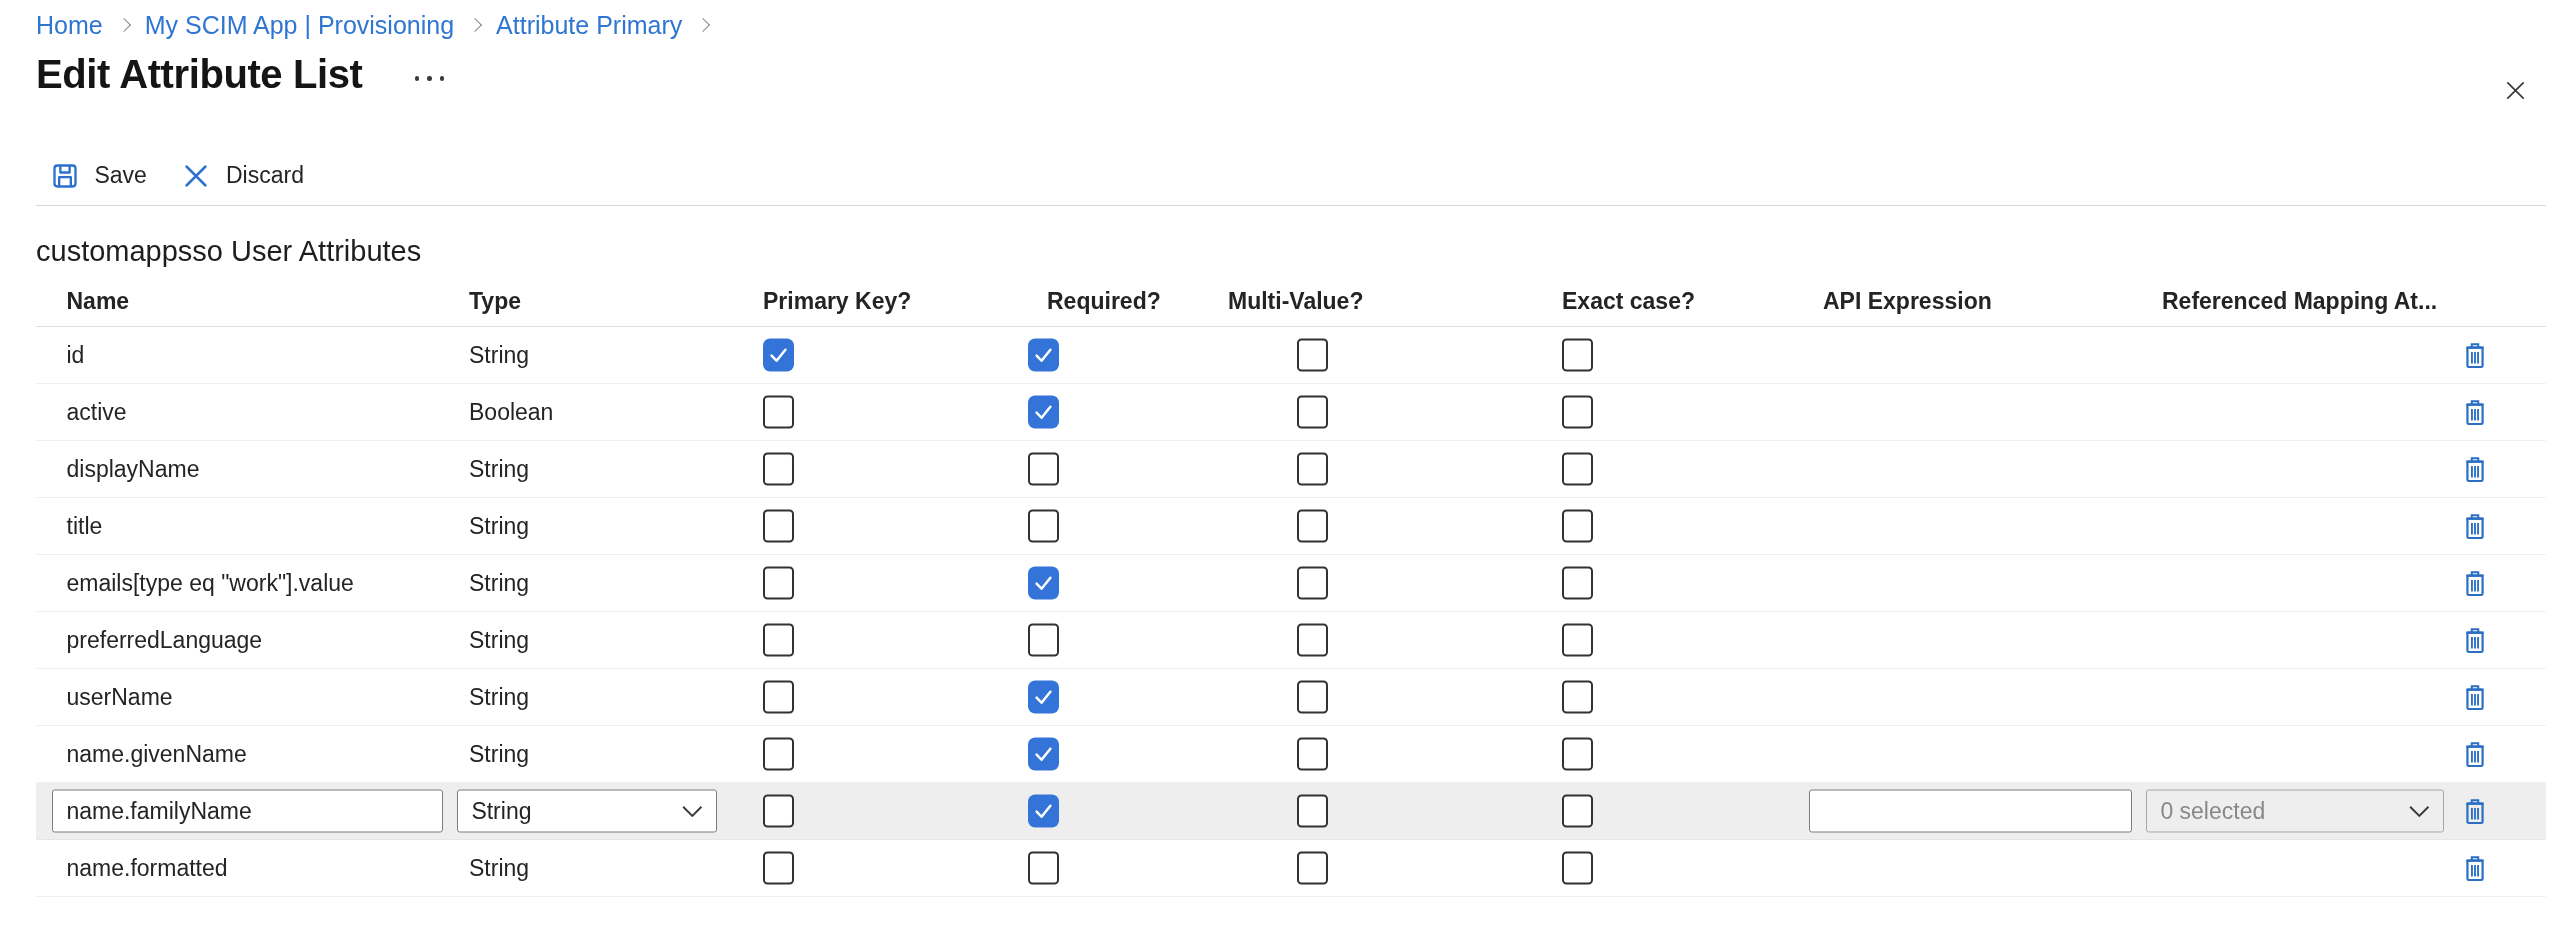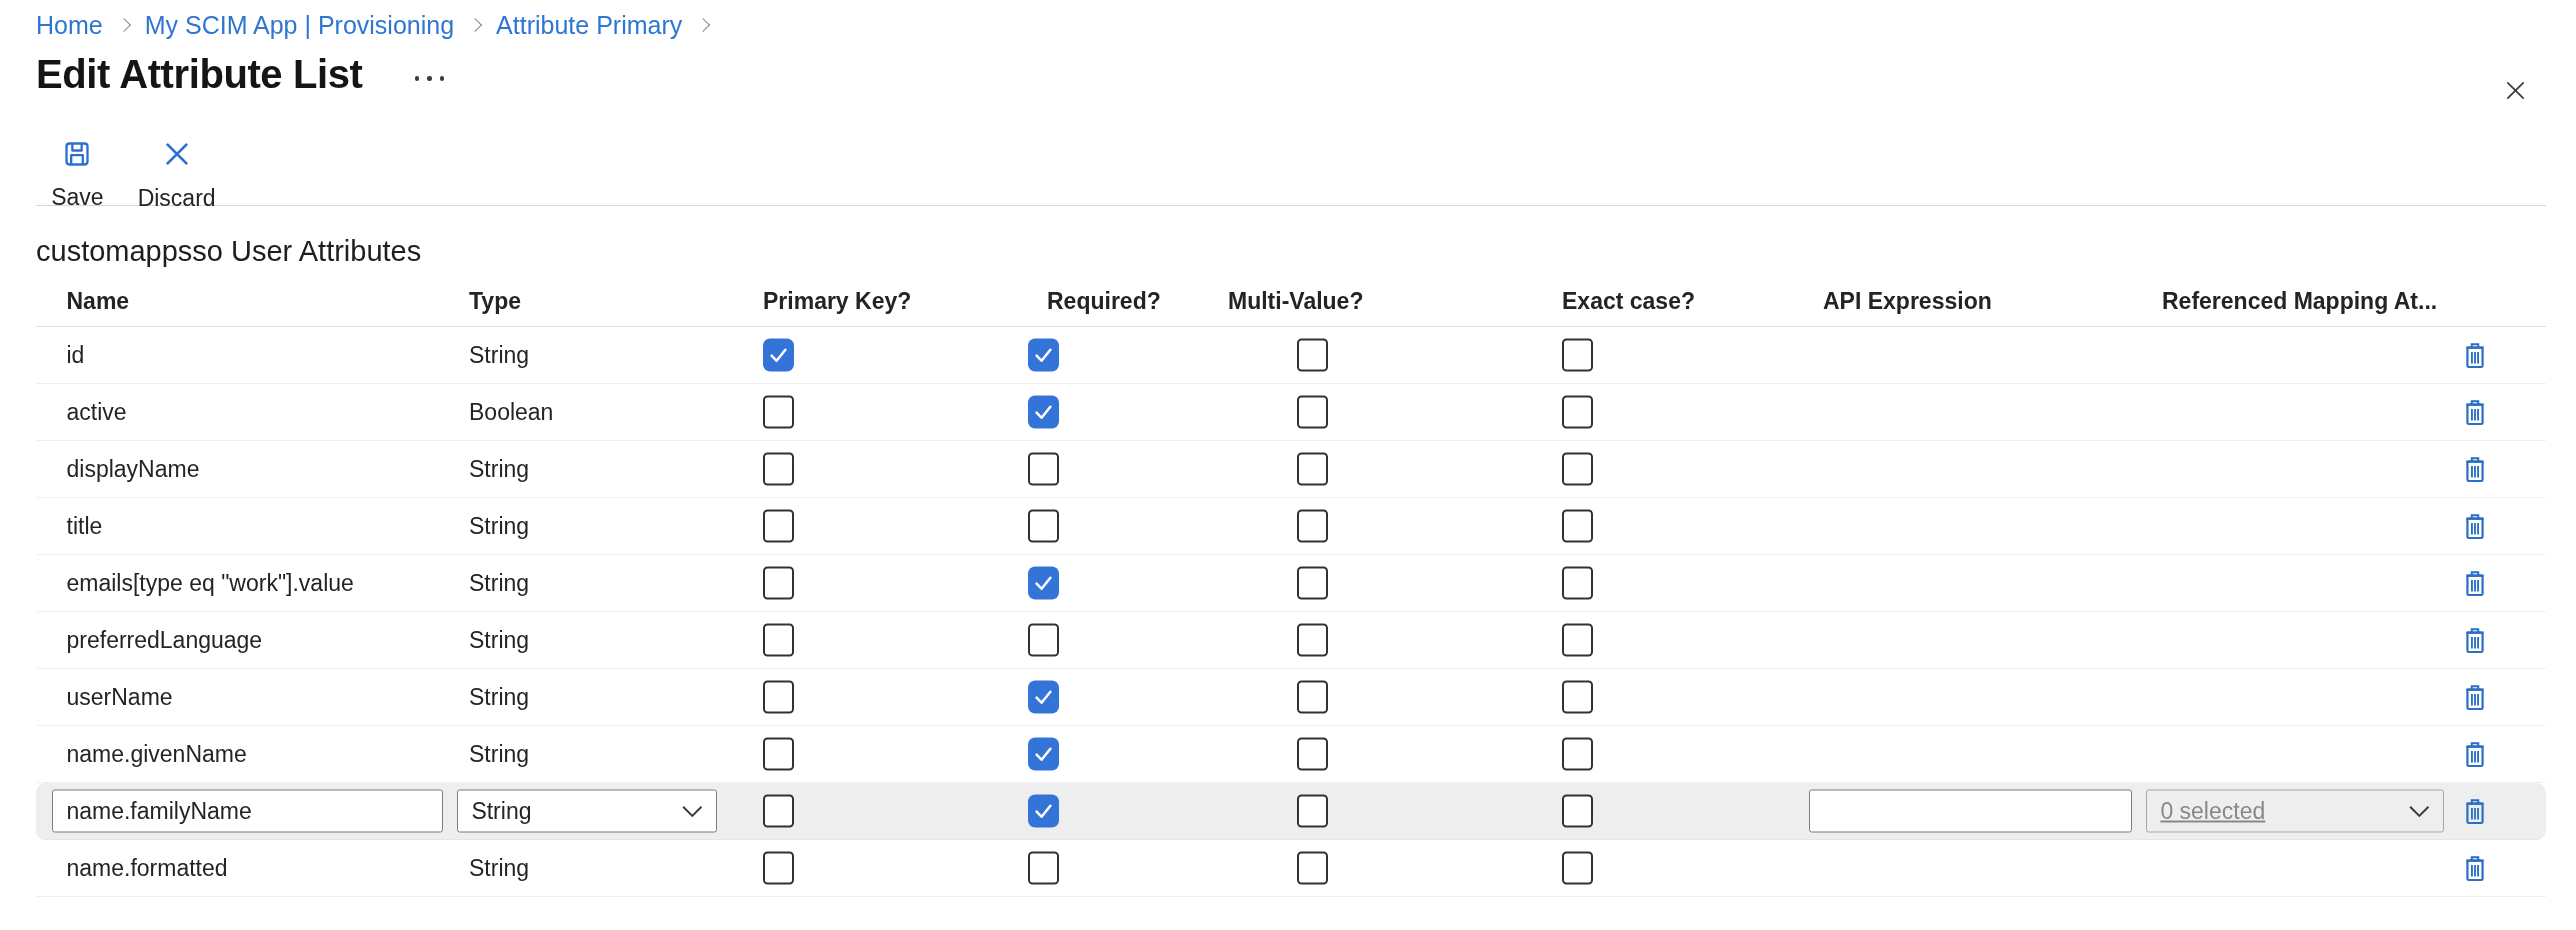--- a/index.html
+++ b/index.html
@@ -31,37 +31,37 @@
   h1{margin:0;font-size:40px;font-weight:700;color:#161514;letter-spacing:-0.4px;}
   .more{display:flex;align-items:center;gap:8px;margin-left:47px;margin-top:9px;
     background:none;border:none;padding:5.4px;cursor:pointer;}
   .more .dot{width:4.5px;height:4.5px;border-radius:50%;background:#3a3a39;}
   .close{position:absolute;top:75px;right:45px;background:none;border:none;padding:3.6px;cursor:pointer;color:#3b3b3b;}
   .close svg{width:23px;height:23px;display:block;}
 
   
   .toolbar{display:flex;align-items:center;gap:34px;margin-top:59px;padding-left:15.2px;height:38px;}
   .tb-btn{display:flex;align-items:center;gap:15.2px;background:none;border:none;padding:0;
-    font-family:inherit;font-size:23px;color:var(--text-primary);cursor:pointer;flex-direction:column;}
+    font-family:inherit;font-size:23px;color:var(--text-primary);cursor:pointer;}
   .tb-icon{display:flex;color:var(--icon-blue);}
   .tb-icon svg{display:block;}
 
   .divider{margin-top:10px;width:2510px;height:0.9px;background:#d7d7d7;}
 
   .section-heading{margin:30px 0 0 0;font-size:29px;font-weight:400;color:#1f1e1d;}
 
   
   .thead{position:relative;margin-top:17px;height:42px;width:2510px;border-bottom:0.9px solid #dedede;}
   .th{position:absolute;bottom:11.7px;font-size:23px;font-weight:600;color:var(--text-primary);white-space:nowrap;}
   .th-0{left:30.5px;}  .th-1{left:433px;} .th-2{left:727px;} .th-3{left:1011px;text-align:center;}
   .th-4{left:1192px;}.th-5{left:1526px;}.th-6{left:1787px;}.th-7{left:2126px;}
 
   .tbody{width:2510px;}
   .trow{position:relative;height:57px;border-bottom:0.9px solid #f0f0f0;}
-  .trow.editing{background:var(--edit-row-bg);border-bottom:0.9px solid #e6e6e6;border-radius:10px;}
+  .trow.editing{background:var(--edit-row-bg);border-bottom:0.9px solid #e6e6e6;}
 
   .cell{position:absolute;top:0;height:100%;display:flex;align-items:center;
     font-size:23px;color:var(--text-primary);white-space:nowrap;}
   .c-name{left:30.5px;} .c-type{left:433px;}
 
   .cb{position:absolute;top:50%;transform:translateY(-50%);width:31px;height:33px;
     border:2.7px solid #343231;border-radius:4.5px;background:#fff;cursor:pointer;}
   .cb.checked{border:none;background:var(--checkbox-checked-blue);border-radius:7.2px;
     display:flex;align-items:center;justify-content:center;}
   .cb.checked svg{width:23px;height:23px;}
@@ -76,21 +76,21 @@
     font-family:inherit;font-size:23px;color:var(--text-primary);padding:0 13.4px;outline:none;}
   .name-input{left:16px;width:391px;}
   .api-input{left:1773px;width:323px;}
 
   .edit-select{position:absolute;top:50%;transform:translateY(-50%);height:43px;
     border:1.8px solid #7e7c7a;border-radius:2.7px;background:#fff;
     display:flex;align-items:center;justify-content:space-between;
     padding:0 13.4px;font-size:23px;color:var(--text-primary);cursor:pointer;}
   .type-select{left:421px;width:260px;}
   .ref-select{left:2110px;width:298px;background:transparent;border-color:#a9a7a5;}
-  .ref-select .sel-value{color:#8a8886;text-decoration:underline;}
+  .ref-select .sel-value{color:#8a8886;}
   .chev{display:flex;color:#3b3a39;}
   .chev svg{width:20.6px;height:11.7px;}
 </style>
 </head>
 <body>
 
 <div class="page">
 
   <nav class="breadcrumb">
       <span class="crumb">Home</span>

